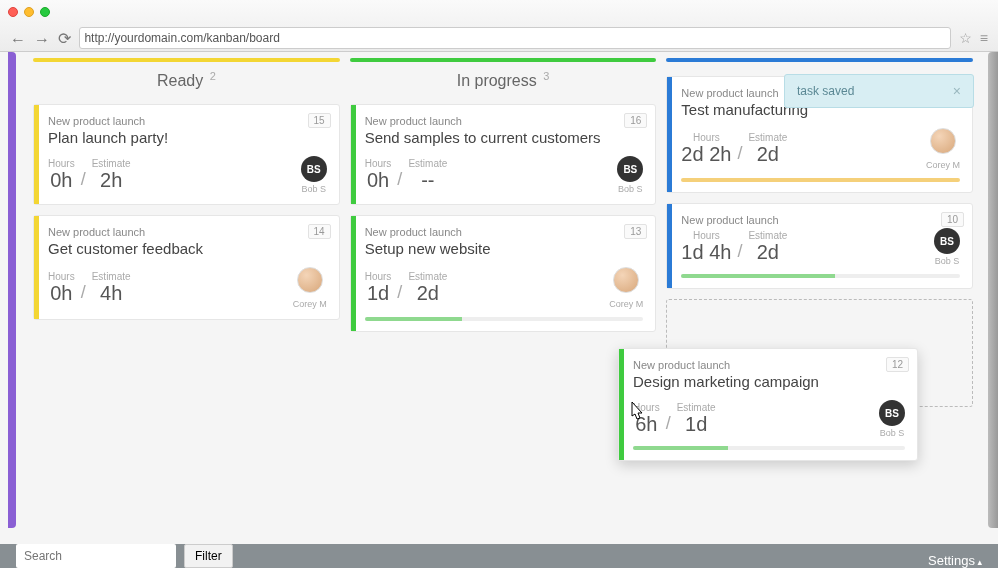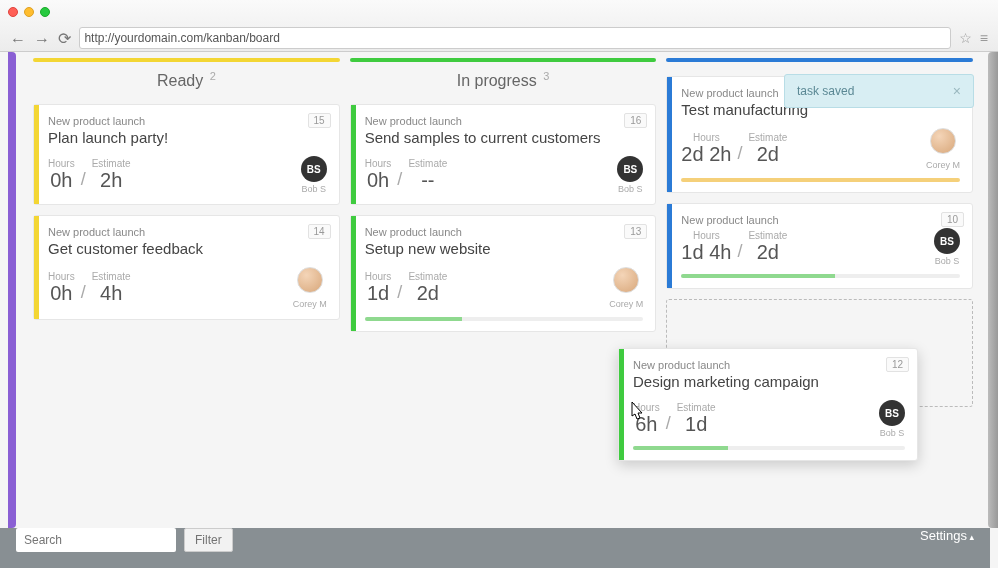--- a/index.html
+++ b/index.html
@@ -57,23 +57,23 @@
 
 
 .drag-card { position: absolute; width: 300px; z-index: 50; box-shadow: 0 4px 14px rgba(0,0,0,0.18); }
 .cursor-pointer { position: absolute; width: 20px; height: 24px; z-index: 60; }
 
 
 .toast { position: absolute; top: 74px; right: 24px; width: 190px; background: #d8eef3; border: 1px solid #b8dde6; border-radius: 3px; padding: 8px 12px; font-size: 12px; color: #5b8894; display: flex; justify-content: space-between; align-items: center; z-index: 40; }
 .toast-x { color: #9ab8bf; cursor: pointer; font-size: 14px; }
 
 
-.footer { position: absolute; left: 0; right: 8px; bottom: 0; height: 40px; background: #888f93; display: flex; align-items: flex-start; padding: 0 16px; gap: 8px; }
+.footer { position: absolute; left: 0; right: 0; bottom: 0; height: 24px; background: #888f93; display: flex; align-items: flex-end; padding: 0 16px; gap: 8px; }
 .search-box { width: 160px; height: 24px; background: #fff; border: none; border-radius: 2px; padding: 0 8px; font-size: 12px; }
-.filter-btn { height: 24px; background: #f2f2f2; border: 1px solid #ccc; border-radius: 2px; padding: 4px 10px; font-size: 12px; color: #737373; cursor: pointer; }
+.filter-btn { height: 24px; background: #f2f2f2; border: 1px solid #ccc; border-radius: 2px; padding: 4px 10px; font-size: 12px; color: #000000; cursor: pointer; }
 .settings { margin-left: auto; color: #fff; font-size: 13px; cursor: pointer; }
 .settings::after { content: " ▴"; font-size: 9px; }
 
 .right-sliver { position: absolute; right: 0; top: 52px; bottom: 40px; width: 10px; background: linear-gradient(90deg, #bbb, #999); border-radius: 4px 0 0 4px; }
 </style>
 </head>
 <body>
 
 <div class="chrome-top">
   <div class="chrome-tabs">

